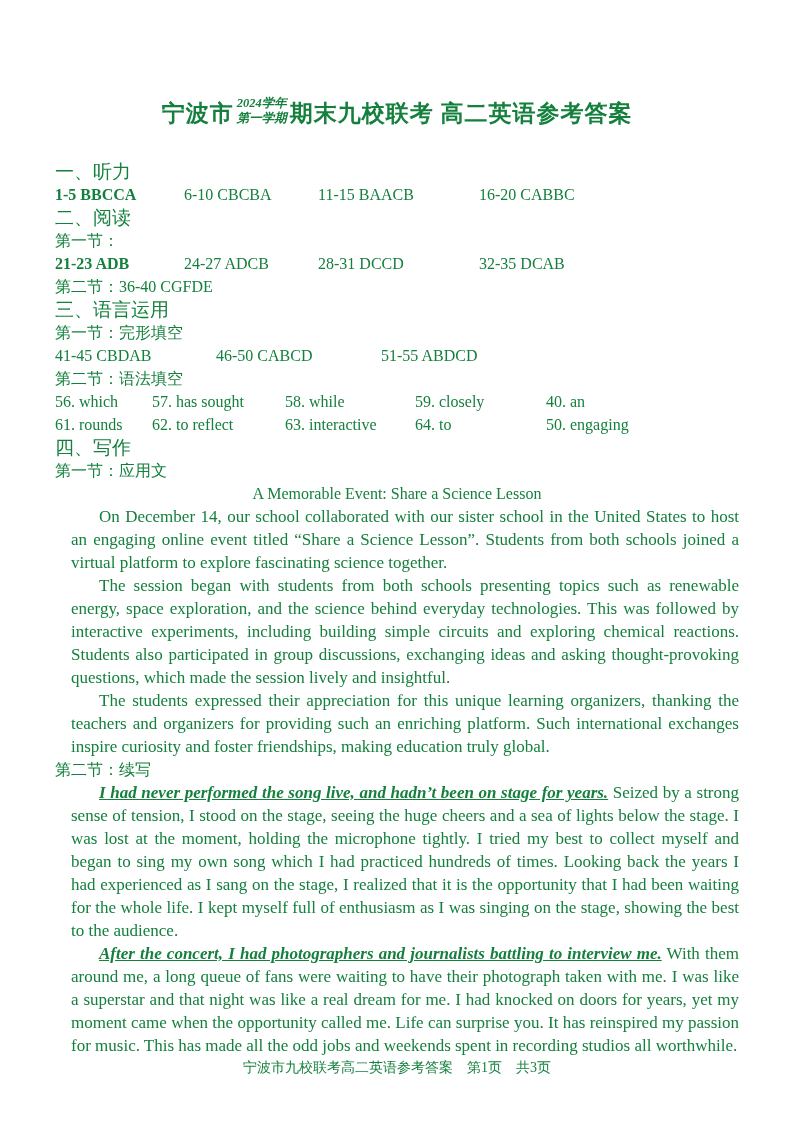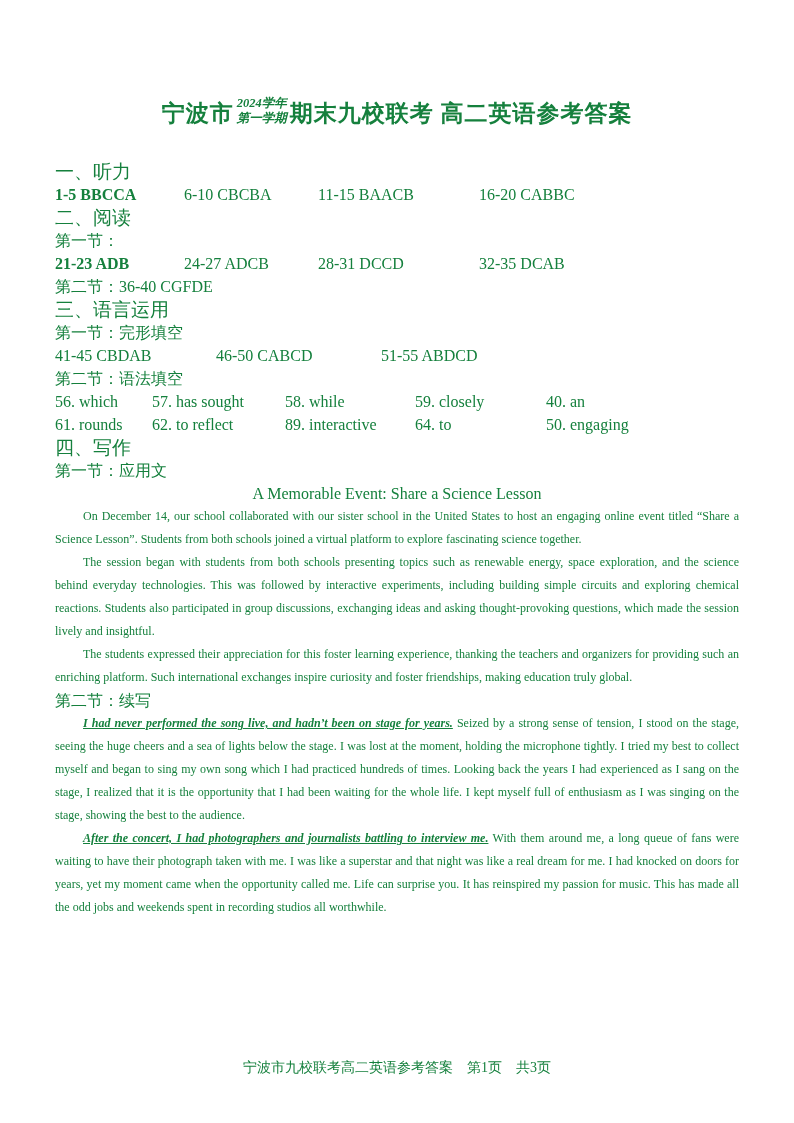--- a/index.html
+++ b/index.html
@@ -53,23 +53,24 @@
   .w157 { width: 157px; }
   .w161 { width: 161px; }
   .gw1 { width: 93px; }
   .gw2 { width: 129px; }
   .gw3 { width: 126px; }
   .gw4 { width: 127px; }
 
   
   .essay-title { text-align: center; font-size: 16px; }
   .body-para {
-    font-size: 12px;
+    font-size: 17px;
     text-align: justify;
     text-indent: 28px;
+    margin-left: 16px;
   }
   .lead {
     font-style: italic;
     font-weight: bold;
     text-decoration: underline;
   }
 
   
   .footer {
     position: absolute;
@@ -125,32 +126,32 @@
     <div class="ans-row">
       <span class="gw1">56. which</span>
       <span class="gw2">57. has sought</span>
       <span class="gw3">58. while</span>
       <span class="gw4">59. closely</span>
       <span>40. an</span>
     </div>
     <div class="ans-row">
       <span class="gw1">61. rounds</span>
       <span class="gw2">62. to reflect</span>
-      <span class="gw3">89. interactive</span>
+      <span class="gw3">63. interactive</span>
       <span class="gw4">64. to</span>
       <span>50. engaging</span>
     </div>
 
     <div class="sec-heading">四、写作</div>
     <div class="sub-label">第一节：应用文</div>
 
     <div class="essay-title">A Memorable Event: Share a Science Lesson</div>
     <p class="body-para">On December 14, our school collaborated with our sister school in the United States to host an engaging online event titled “Share a Science Lesson”. Students from both schools joined a virtual platform to explore fascinating science together.</p>
     <p class="body-para">The session began with students from both schools presenting topics such as renewable energy, space exploration, and the science behind everyday technologies. This was followed by interactive experiments, including building simple circuits and exploring chemical reactions. Students also participated in group discussions, exchanging ideas and asking thought-provoking questions, which made the session lively and insightful.</p>
-    <p class="body-para">The students expressed their appreciation for this foster learning experience, thanking the teachers and organizers for providing such an enriching platform. Such international exchanges inspire curiosity and foster friendships, making education truly global.</p>
+    <p class="body-para">The students expressed their appreciation for this unique learning organizers, thanking the teachers and organizers for providing such an enriching platform. Such international exchanges inspire curiosity and foster friendships, making education truly global.</p>
 
     <div class="sub-label">第二节：续写</div>
 
     <p class="body-para">
       <span class="lead">I had never performed the song live, and hadn’t been on stage for years.</span>
       <span>Seized by a strong sense of tension, I stood on the stage, seeing the huge cheers and a sea of lights below the stage. I was lost at the moment, holding the microphone tightly. I tried my best to collect myself and began to sing my own song which I had practiced hundreds of times. Looking back the years I had experienced as I sang on the stage, I realized that it is the opportunity that I had been waiting for the whole life. I kept myself full of enthusiasm as I was singing on the stage, showing the best to the audience.</span>
     </p>
     <p class="body-para">
       <span class="lead">After the concert, I had photographers and journalists battling to interview me.</span>
       <span>With them around me, a long queue of fans were waiting to have their photograph taken with me. I was like a superstar and that night was like a real dream for me. I had knocked on doors for years, yet my moment came when the opportunity called me. Life can surprise you. It has reinspired my passion for music. This has made all the odd jobs and weekends spent in recording studios all worthwhile.</span>

